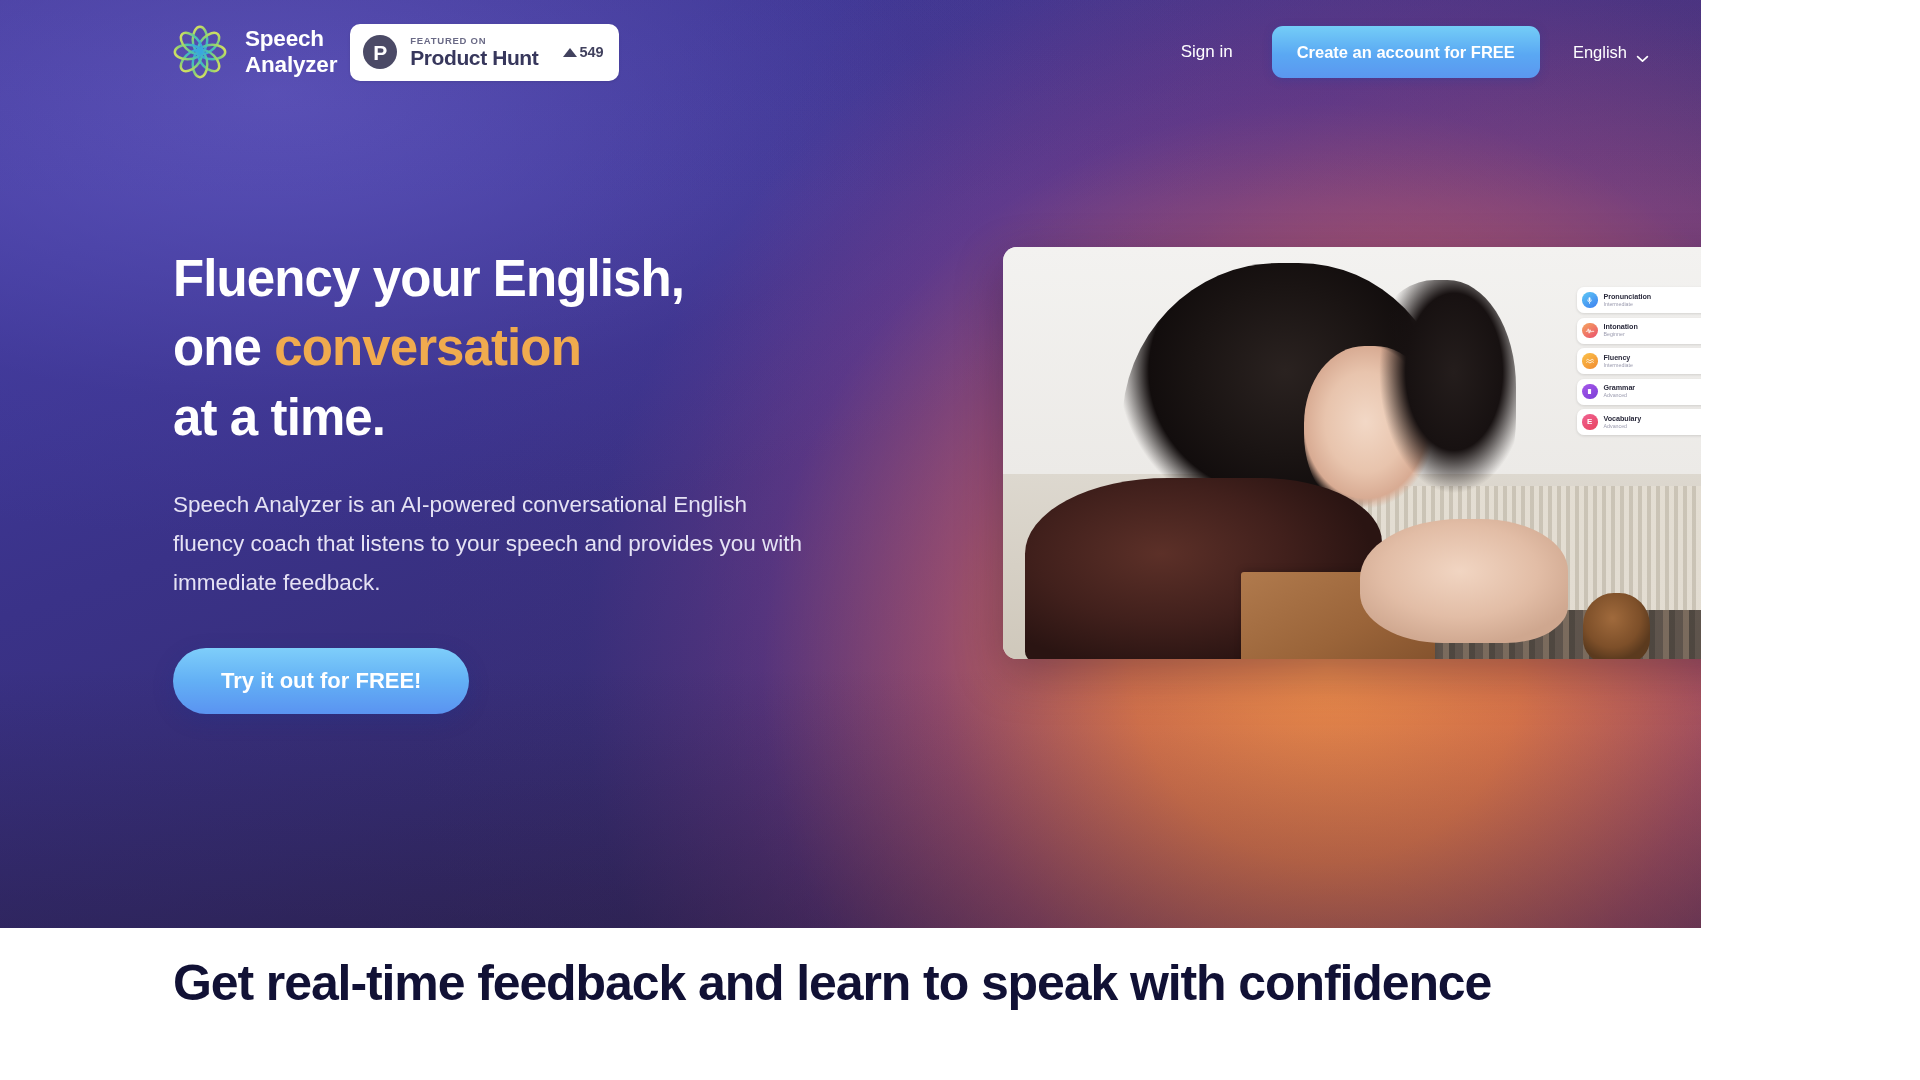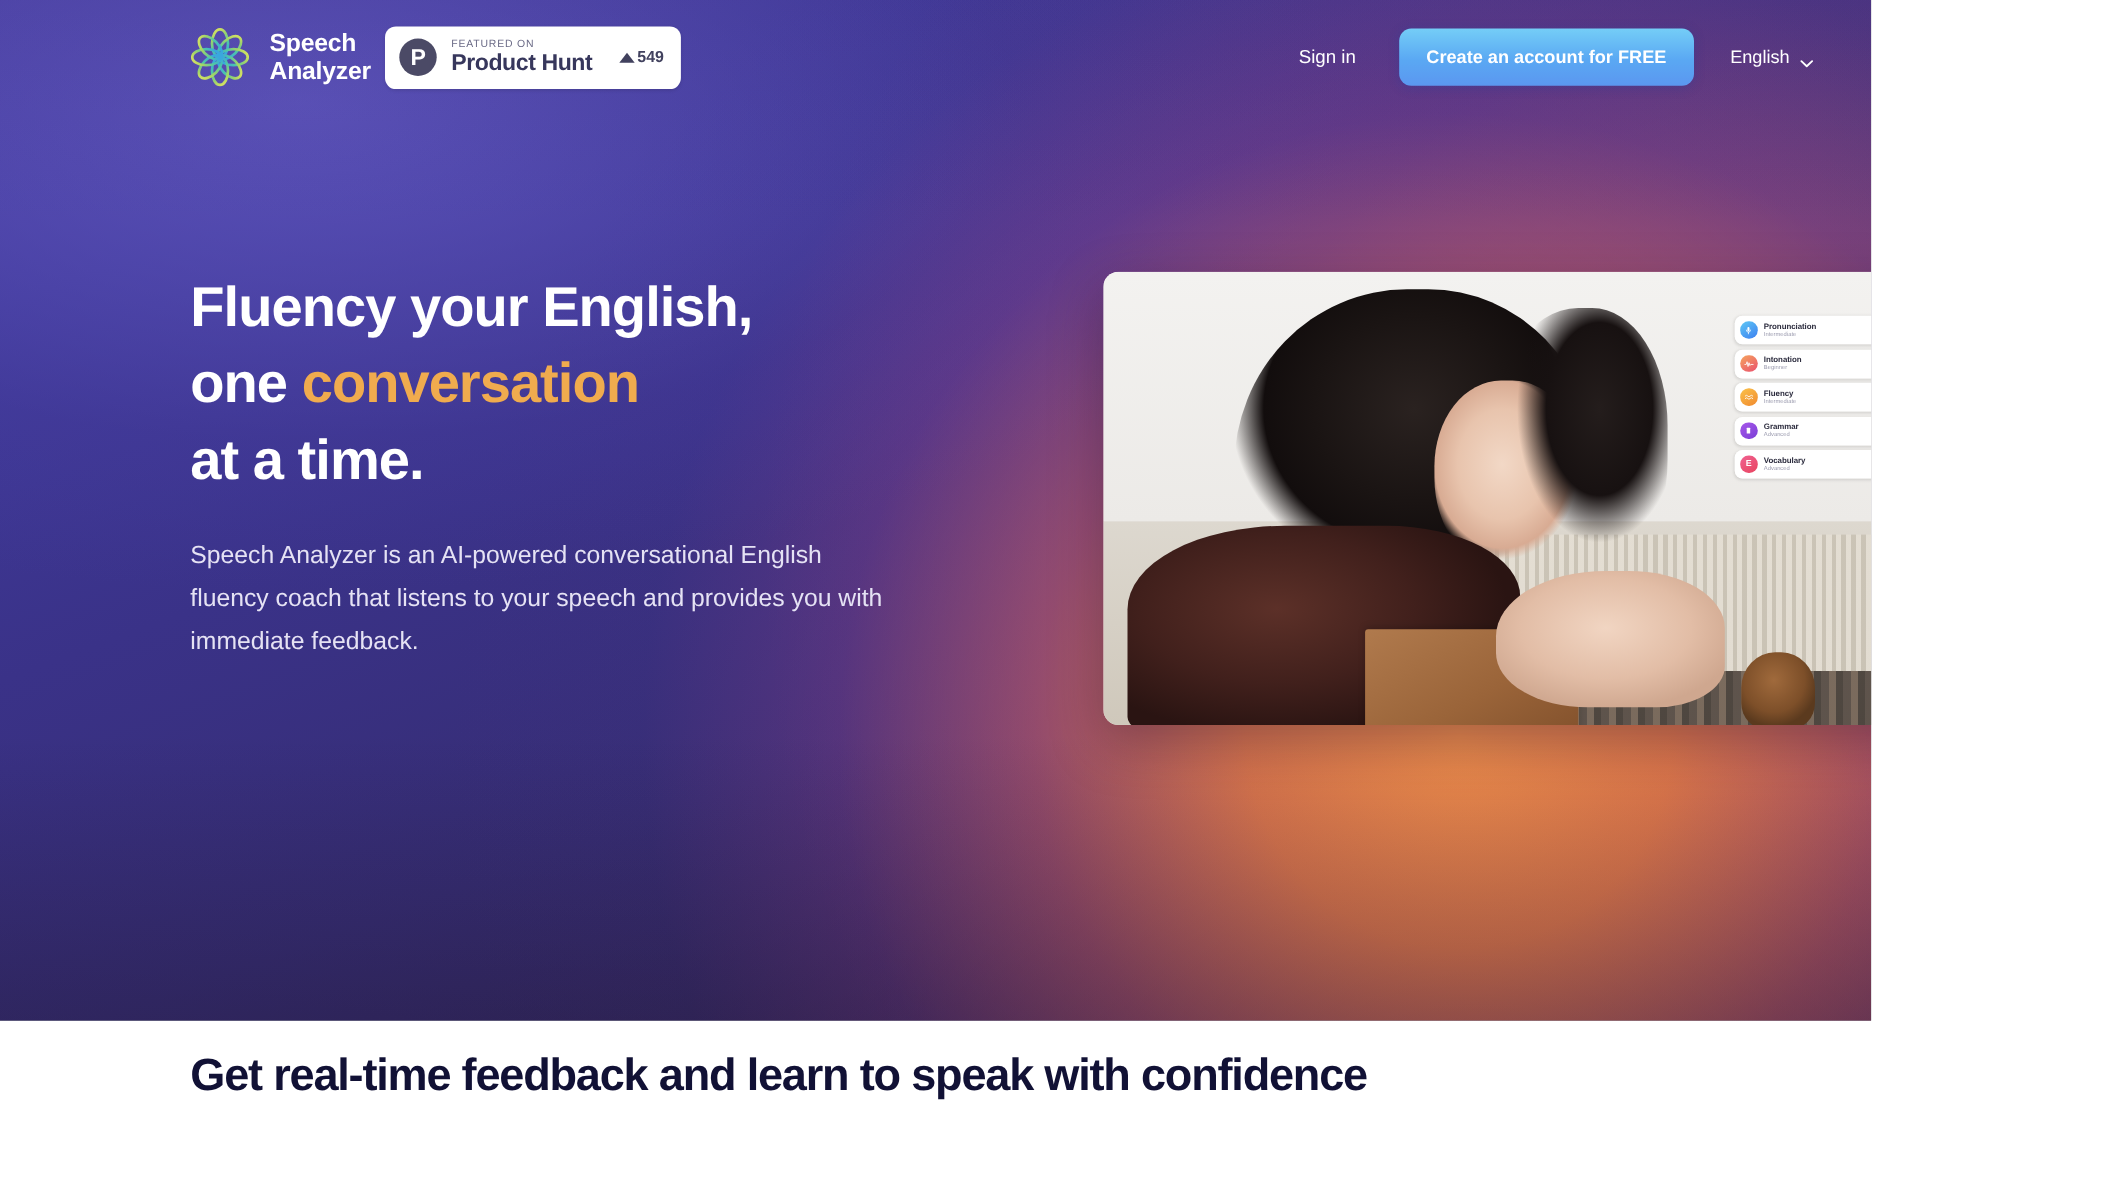--- a/index.html
+++ b/index.html
@@ -54,21 +54,21 @@
     box-shadow:0 1px 3px rgba(0,0,0,0.10);
   }
   .ph-logo {
     width:34px; height:34px; border-radius:50%;
     background:#4b4a66; color:#ffffff;
     display:flex; align-items:center; justify-content:center;
     font-weight:700; font-size:21px; line-height:1;
   }
   .ph-copy { display:flex; flex-direction:column; justify-content:center; gap:1px; }
   .ph-featured {
-    font-size:9.5px; font-weight:400; letter-spacing:0.75px;
+    font-size:9.5px; font-weight:700; letter-spacing:0.75px;
     color:#6a6a86; text-transform:uppercase;
   }
   .ph-name {
     font-size:21px; font-weight:700; color:#37375c; letter-spacing:-0.4px; line-height:1.05;
   }
   .ph-votes {
     display:flex; flex-direction:row; align-items:center; justify-content:center;
     gap:2px; margin-left:12px;
   }
   .ph-arrow { width:0;height:0;border-left:7px solid transparent;border-right:7px solid transparent;border-bottom:9px solid #41415e; }
@@ -203,21 +203,21 @@
   .card-score { font-size:7px; font-weight:700; margin-right:3px; }
   .card-chev { width:6px; height:9px; flex:0 0 6px; opacity:0.55; }
 
   
   .section-white {
     position:absolute; top:928px; left:0; width:1920px; height:152px;
     background:#ffffff;
   }
   .section-h2 {
     position:absolute; left:173px; top:26px;
-    font-size:41px; font-weight:700; color:#111135;
+    font-size:50px; font-weight:700; color:#111135;
     letter-spacing:-1.1px; white-space:nowrap;
   }
 </style>
 </head>
 <body>
 
 <div class="hero">
   <div class="hero-bg"></div>
   <div class="hero-vignette"></div>
 
@@ -277,20 +277,21 @@
   </div>
 
   <div class="hero-inner">
     <div class="hero-left">
       <h1 class="hero-h1">
         <span>Fluency your English,</span><br>
         <span>one </span><span class="accent">conversation</span><br>
         <span>at a time.</span>
       </h1>
       <p class="hero-sub">Speech Analyzer is an AI-powered conversational English fluency coach that listens to your speech and provides you with immediate feedback.</p>
+      <button class="hero-btn">Try it out for FREE!</button>
     </div>
   </div>
 
   <div class="hero-right">
     <div class="photo">
       <div class="ph-wall"></div>
       <div class="ph-lowerwall"></div>
       <div class="ph-radiator"></div>
       <div class="ph-shelf"></div>
       <div class="ph-hair"></div>

